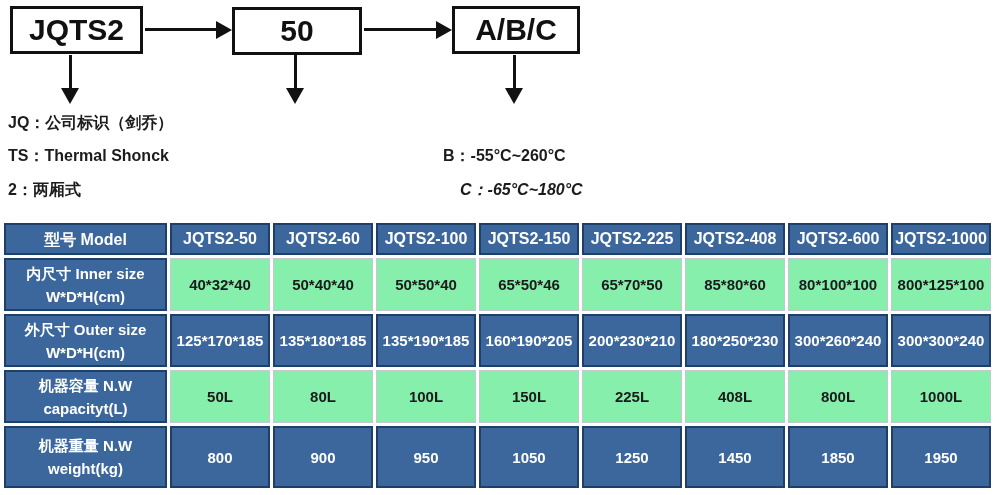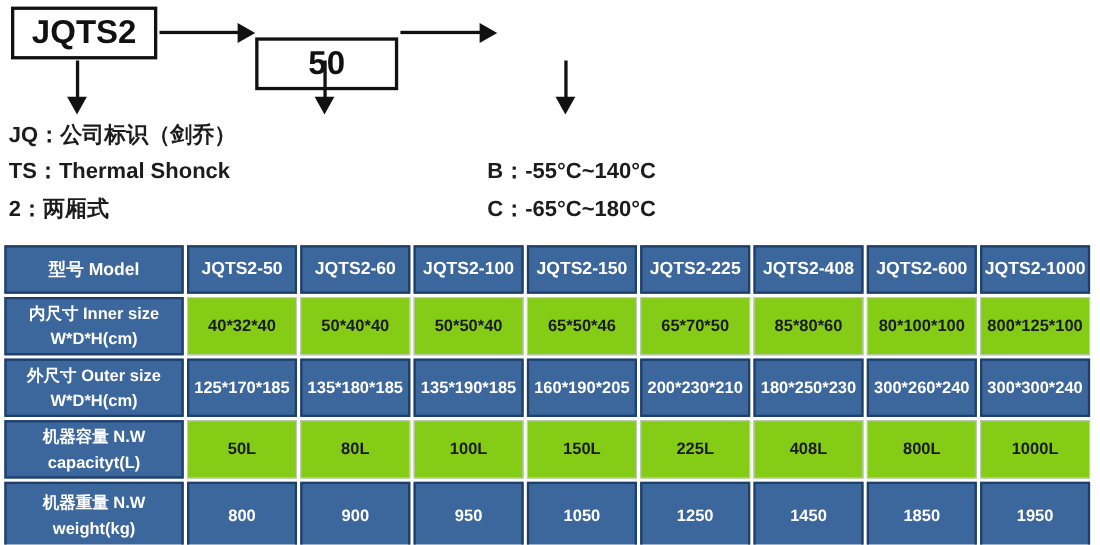--- a/index.html
+++ b/index.html
@@ -8,76 +8,77 @@
     --light_cell_border:#c3c8cf;
     --ink:#1b1b1b;
   }
   *{margin:0;padding:0;box-sizing:border-box;}
   html,body{width:1000px;height:495px;overflow:hidden;background:#ffffff;
     font-family:"Liberation Sans","DejaVu Sans",sans-serif;color:var(--ink);}
   .diagram{position:relative;width:828px;height:220px;}
   .flow-box{position:absolute;border:3px solid #111;display:flex;align-items:center;justify-content:center;
     font-size:30px;font-weight:700;color:#111;background:#fff;}
   #box1{left:10px;top:6px;width:133px;height:48px;}
-  #box2{left:232px;top:7px;width:130px;height:48px;margin-top:27px;}
+  #box2{left:232px;top:7px;width:130px;height:48px;}
   #box3{left:452px;top:6px;width:128px;height:48px;}
   .hline{position:absolute;height:3px;background:#111;}
   #hl1{left:145px;top:28px;width:74px;}
   #hl2{left:364px;top:28px;width:74px;}
   .head-right{position:absolute;width:0;height:0;border-top:9px solid transparent;
     border-bottom:9px solid transparent;border-left:16px solid #111;}
   #hh1{left:216px;top:21px;}
   #hh2{left:436px;top:21px;}
   .vline{position:absolute;width:3px;background:#111;top:55px;height:34px;}
   #vl1{left:69px;} #vl2{left:294px;} #vl3{left:513px;}
   .head-down{position:absolute;width:0;height:0;border-left:9px solid transparent;
     border-right:9px solid transparent;border-top:16px solid #111;top:88px;}
   #vh1{left:61px;} #vh2{left:286px;} #vh3{left:505px;}
-  .legend{position:absolute;font-size:20px;font-weight:700;line-height:26px;white-space:nowrap;color:#1c1c1c;}
+  .legend{position:absolute;font-size:16px;font-weight:700;line-height:26px;white-space:nowrap;color:#1c1c1c;}
   #lg-jq{left:8px;top:110px;}
   #lg-cap{left:230px;top:110px;}
   #lg-ts{left:8px;top:143px;text-align:center;}
   #lg-2{left:8px;top:177px;}
   #lg-a{left:443px;top:110px;}
   #lg-b{left:443px;top:143px;}
-  #lg-c{left:443px;top:177px;}
+  #lg-c{left:460px;top:177px;font-style:italic;}
 
   table.spec{border-collapse:separate;border-spacing:3px;margin-left:1px;table-layout:fixed;}
   table.spec td{text-align:center;vertical-align:middle;white-space:nowrap;font-weight:700;padding:0;}
   td.blue{background:var(--blue);border:2px solid var(--blue_border);color:#fff;}
-  td.light{background:#84cc16;border:1px solid var(--light_cell_border);color:var(--ink);font-size:16px;}
-  tr.head td{height:44px;font-size:16px;}
+  td.light{background:#86efac;border:1px solid var(--light_cell_border);color:var(--ink);font-size:16px;}
+  tr.head td{height:32px;font-size:16px;}
   tr.body td{height:53px;font-size:15px;}
   tr.last td{height:62px;}
   td.lab{font-size:15px;line-height:23px;}
   td.val-dark{font-size:15px;}
 </style>
 </head>
 <body>
 
 <div class="diagram">
   <div class="flow-box" id="box1">JQTS2</div>
   <div class="flow-box" id="box2">50</div>
+  <div class="flow-box" id="box3">A/B/C</div>
 
   <div class="hline" id="hl1"></div>
   <div class="head-right" id="hh1"></div>
   <div class="hline" id="hl2"></div>
   <div class="head-right" id="hh2"></div>
 
   <div class="vline" id="vl1"></div>
   <div class="head-down" id="vh1"></div>
   <div class="vline" id="vl2"></div>
   <div class="head-down" id="vh2"></div>
   <div class="vline" id="vl3"></div>
   <div class="head-down" id="vh3"></div>
 
   <div class="legend" id="lg-jq">JQ：公司标识（剑乔）</div>
   <div class="legend" id="lg-ts">TS：Thermal Shonck</div>
   <div class="legend" id="lg-2">2：两厢式</div>
-  <div class="legend" id="lg-b">B：-55°C~140°C</div>
+  <div class="legend" id="lg-b">B：-55°C~260°C</div>
   <div class="legend" id="lg-c">C：-65°C~180°C</div>
 </div>
 
 <table class="spec">
   <colgroup>
     <col style="width:163px">
     <col style="width:100px">
       <col style="width:100px">
       <col style="width:100px">
       <col style="width:100px">

